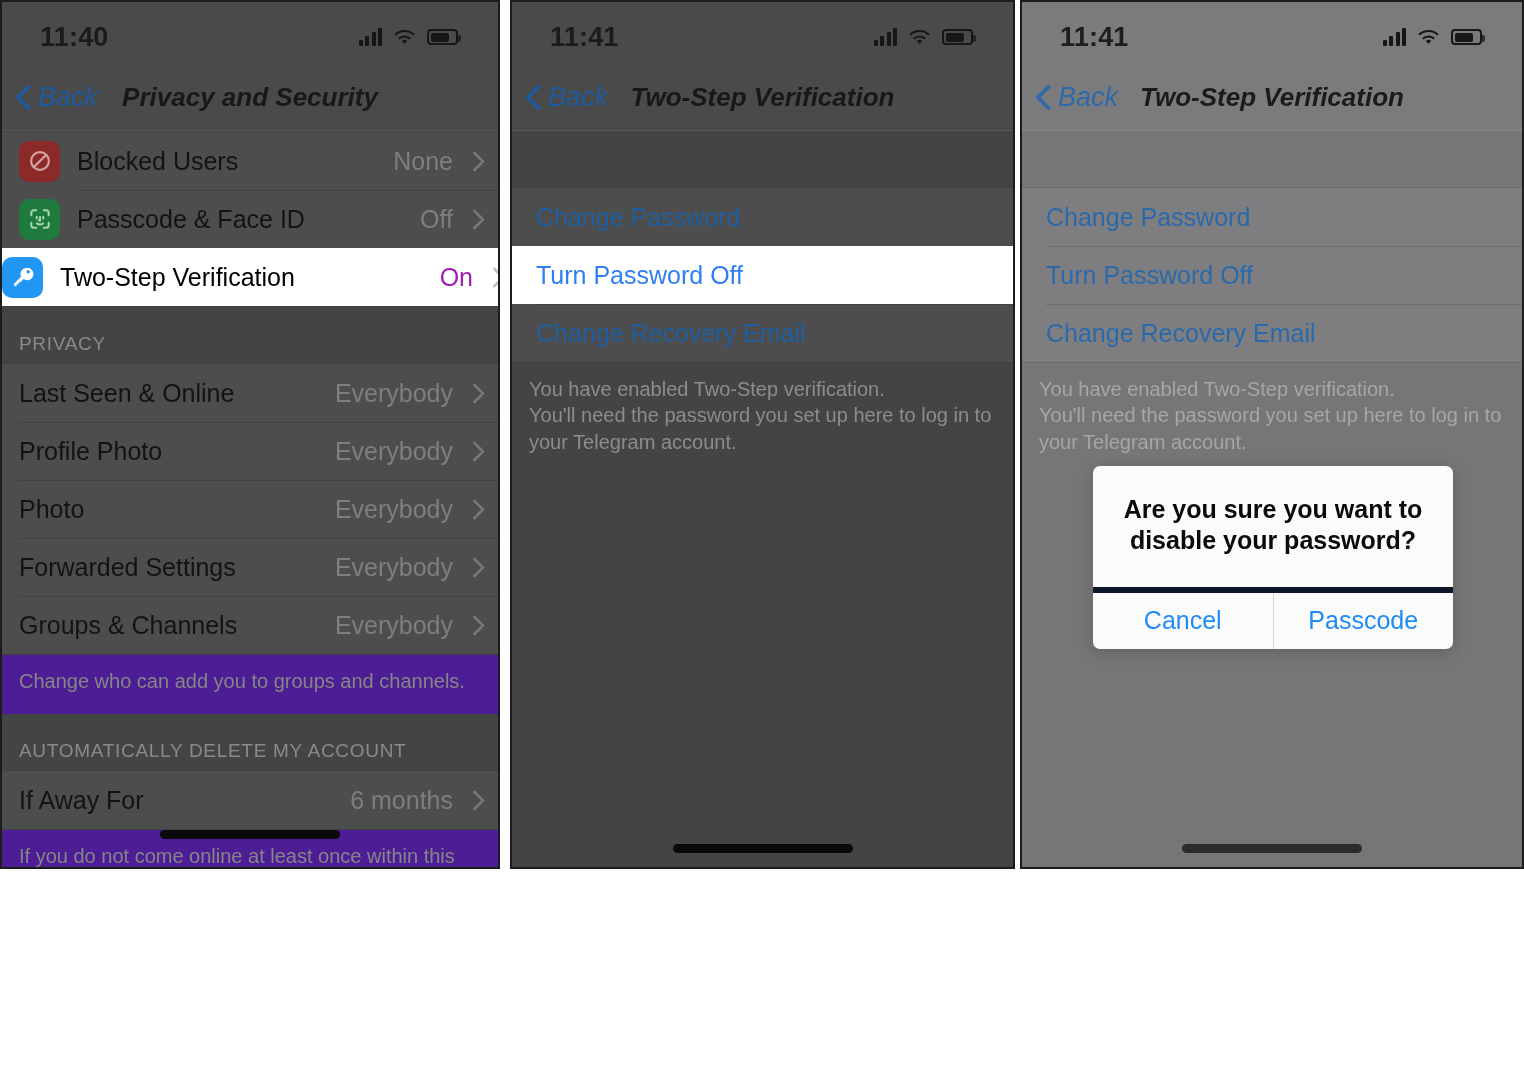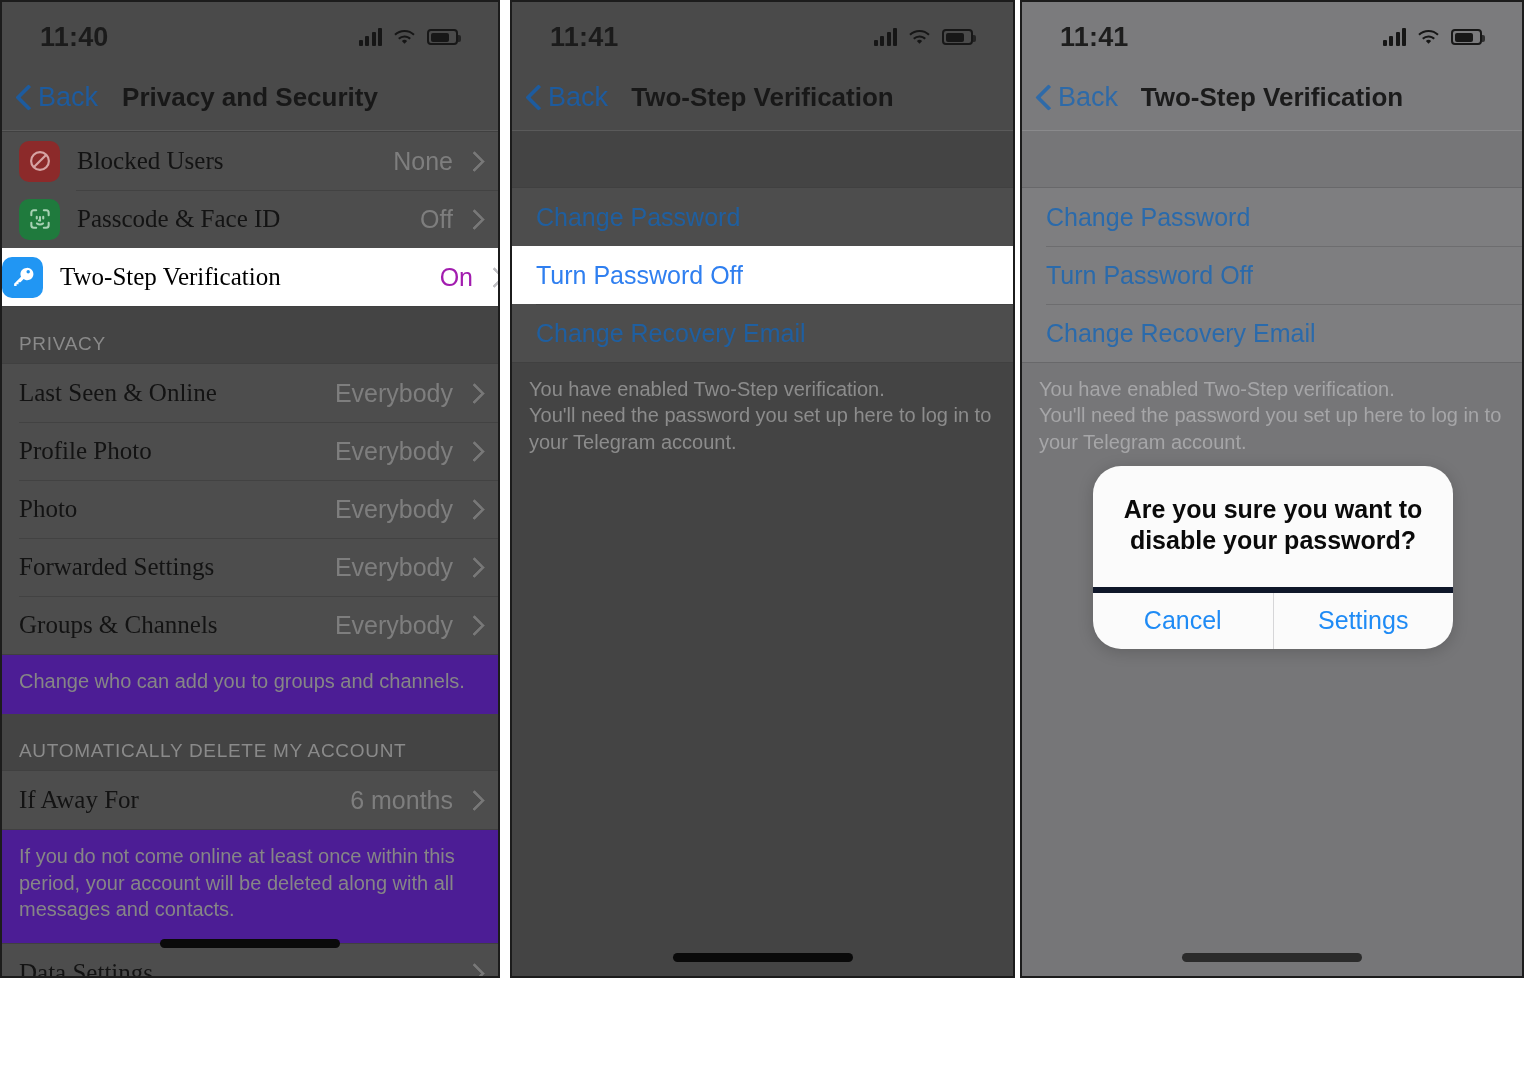--- a/index.html
+++ b/index.html
@@ -7,21 +7,21 @@
     width:1524px; height:1078px;
     background:#ffffff;
     font-family:"Liberation Sans", sans-serif;
     overflow:hidden;
   }
   .stage{ position:relative; width:1524px; height:1078px; display:flex; background:#fff; }
 
   
   .panel{
     position:relative;
-    height:978px;
+    height:869px;
     overflow:hidden;
     border:2px solid #1c1c1c;
   }
   .panel.p1{ width:500px; }
   .panel.p2{ width:505px; margin-left:10px; }
   .panel.p3{ width:504px; margin-left:5px; }
 
   
   .p1 .screen{ background:#4a4a4a; }
   .p2 .screen{ background:#4a4a4a; }
@@ -47,21 +47,21 @@
   .bars i:nth-child(4){ height:18px; }
   .wifi{ width:23px; height:17px; position:relative; }
   .wifi svg{ display:block; }
   .batt{ width:31px; height:16px; border:2px solid #171717; border-radius:4px; position:relative; }
   .batt::after{ content:""; position:absolute; right:-5px; top:4px; width:3px; height:7px; background:#171717; border-radius:0 2px 2px 0; opacity:.75;}
   .batt span{ position:absolute; left:1.5px; top:1.5px; bottom:1.5px; width:70%; background:#171717; border-radius:2px; display:block; }
 
   
   .navbar{
     height:66px; position:relative;
-    display:flex; align-items:center;
+    display:flex; align-items:center;font-style:italic;
   }
   .backbtn{ display:flex; align-items:center; gap:6px; padding-left:14px; }
   .chev-left{ width:16px; height:26px; position:relative; }
   .chev-left::before{
     content:""; position:absolute; left:3px; top:4px;
     width:15px; height:15px;
     border-left:4px solid currentColor; border-bottom:4px solid currentColor;
     transform:rotate(45deg);
     border-radius:2px;
   }
@@ -105,21 +105,21 @@
   .row .label{ font-size:25px; flex:1; }
   .row .value{ font-size:25px; margin-right:14px; }
   .chev-right{ width:11px; height:20px; position:relative; flex:0 0 auto; }
   .chev-right::before{
     content:""; position:absolute; left:0; top:3px;
     width:12px; height:12px;
     border-right:3px solid currentColor; border-top:3px solid currentColor;
     transform:rotate(45deg);
     border-radius:1px;
   }
-  .p1 .row .label,.p2 .row .label{ color:#131313;font-family:Liberation Serif, serif; }
+  .p1 .row .label,.p2 .row .label{ color:#131313; }
   .p1 .row .value,.p2 .row .value{ color:#7e7e7e; }
   .p1 .row .chev-right,.p2 .row .chev-right{ color:#787878; }
 
   
   .row.hl{ background:#ffffff; }
   .row.hl .label{ color:#000000; }
   .row.hl .value{ color:#a21caf; }
   .row.hl .chev-right{ color:#c0c0c4; }
   .row.hl::before{ display:none !important; }
   .row.hl.fullbleed{ margin-left:-17px; padding-left:17px; width:calc(100% + 37px); }
@@ -160,21 +160,21 @@
   .p2 .homebar{ background:#0a0a0a; }
   .p3 .homebar{ background:#2b2b2b; }
   .p1 .homebar{ background:#0a0a0a; bottom:28px; }
 
   
   .alert{
     position:absolute;
     left:71px; top:464px;
     width:360px;
     background:#fbfbfb;
-    border-radius:28px;
+    border-radius:7px;
     overflow:hidden;
     box-shadow:0 3px 16px rgba(0,0,0,.18);
   }
   .alert-title{
     text-align:center; font-size:25px; font-weight:bold; color:#0a0a0a;
     padding:28px 26px 30px 26px; line-height:1.25;
   }
   .alert-actions{ display:flex; border-top:6px solid #0f172a; height:62px; }
   .alert-btn{
     flex:1; display:flex; align-items:center; justify-content:center;
@@ -423,21 +423,21 @@
         <div class="footnote" style="white-space:pre-line;">You have enabled Two-Step verification.
 You'll need the password you set up here to log in to your Telegram account.</div>
 
         <div class="filler"></div>
       </div>
 
       <div class="alert">
         <div class="alert-title">Are you sure you want to disable your password?</div>
         <div class="alert-actions">
           <div class="alert-btn">Cancel</div>
-          <div class="alert-btn">Settings</div>
+          <div class="alert-btn">Passcode</div>
         </div>
       </div>
 
       <div class="homebar"></div>
     </div>
   </div>
 
 </div>
 
 </body></html>

